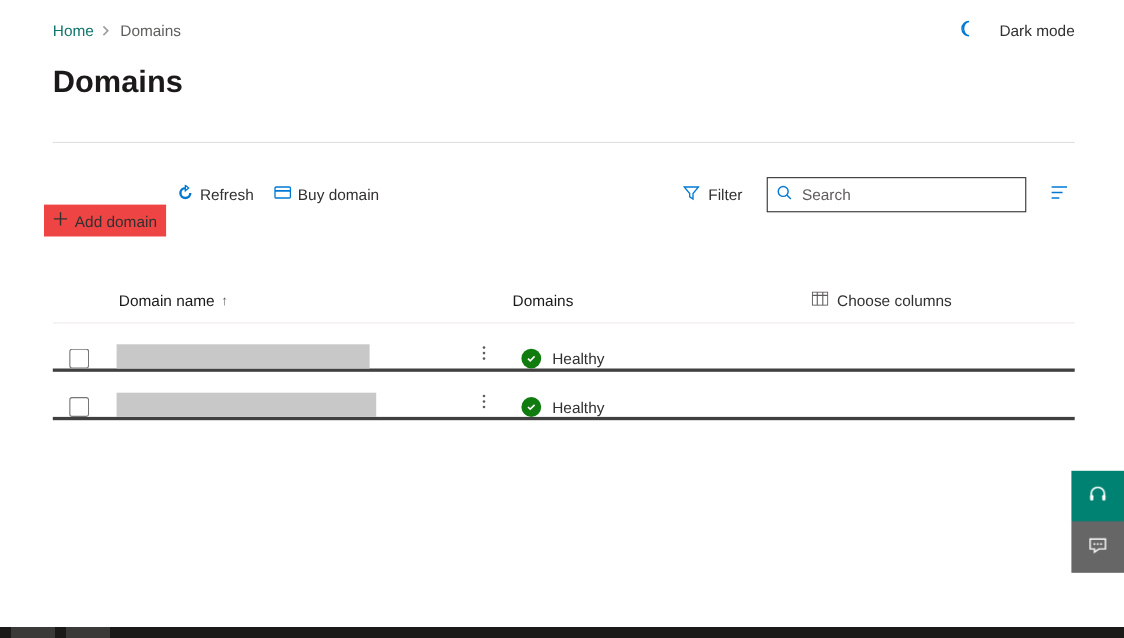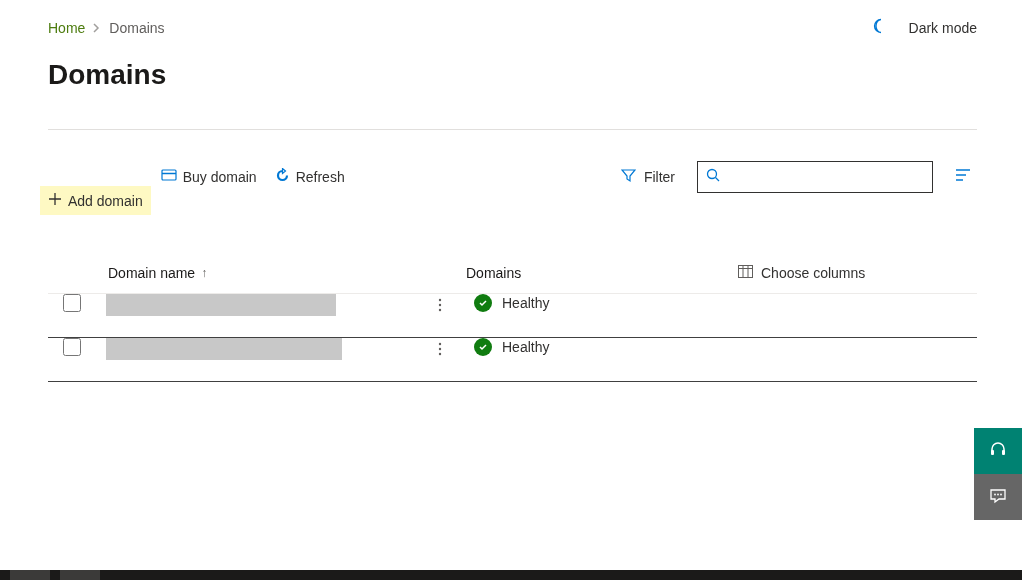--- a/index.html
+++ b/index.html
@@ -27,21 +27,21 @@
       font-size: 14px;
       color: #605e5c;
       margin-bottom: 22px;
     }
     .breadcrumb {
       display: flex;
       align-items: center;
       gap: 8px;
     }
     .breadcrumb a {
-      color: #4d7c0f;
+      color: #0f766e;
       text-decoration: none;
     }
     .breadcrumb-separator {
       color: #a19f9d;
     }
     .dark-mode-btn {
       display: flex;
       align-items: center;
       gap: 20px;
       background: none;
@@ -77,21 +77,21 @@
       gap: 6px;
       background: none;
       border: none;
       cursor: pointer;
       font-size: 14px;
       color: #323130;
       font-family: inherit;
       padding: 6px 8px;
     }
     .toolbar-btn.highlighted {
-      background: #fef9c3;
+      background: #ef4444;
       margin-left: -8px;
       margin-top: 48px;
     }
     .toolbar-spacer {
       flex: 1;
     }
     .filter-btn {
       display: flex;
       align-items: center;
       gap: 8px;
@@ -165,23 +165,23 @@
       gap: 8px;
       font-weight: 400;
       padding-left: 24px;
     }
     .sort-arrow {
       font-size: 12px;
       color: #605e5c;
     }
     .table-row {
       display: flex;
-      align-items: flex-start;
+      align-items: flex-end;
       height: 44px;
-      border-bottom: 1px solid #404040;
+      border-bottom: 3px solid #404040;
     }
     .row-checkbox-wrap {
       width: 48px;
       display: flex;
       justify-content: center;
     }
     .row-checkbox {
       width: 18px;
       height: 18px;
       cursor: pointer;
@@ -305,52 +305,53 @@
       <button class="toolbar-btn highlighted">
         <span>
           <svg width="14" height="14" viewBox="0 0 14 14">
               <path d="M7 1 V13 M1 7 H13" stroke="#323130" stroke-width="1.3"></path>
             </svg>
         </span>
         <span>Add domain</span>
       </button>
       <button class="toolbar-btn">
         <span>
+          <svg width="15" height="15" viewBox="0 0 15 15">
+              <path d="M12.5 7.5 A5 5 0 1 1 7.5 2.5 L7.5 0.5 L10.5 3 L7.5 5.5 L7.5 3.5 A4 4 0 1 0 11.5 7.5" fill="none" stroke="#0078d4" stroke-width="1.2"></path>
+            </svg>
+        </span>
+        <span>Refresh</span>
+      </button>
+      <button class="toolbar-btn">
+        <span>
           <svg width="16" height="14" viewBox="0 0 16 14">
               <rect x="1" y="2" width="14" height="10" rx="1" fill="none" stroke="#0078d4" stroke-width="1.2"></rect>
               <line x1="1" y1="5.5" x2="15" y2="5.5" stroke="#0078d4" stroke-width="1.5"></line>
             </svg>
         </span>
         <span>Buy domain</span>
-      </button>
-      <button class="toolbar-btn">
-        <span>
-          <svg width="15" height="15" viewBox="0 0 15 15">
-              <path d="M12.5 7.5 A5 5 0 1 1 7.5 2.5 L7.5 0.5 L10.5 3 L7.5 5.5 L7.5 3.5 A4 4 0 1 0 11.5 7.5" fill="none" stroke="#0078d4" stroke-width="1.2"></path>
-            </svg>
-        </span>
-        <span>Refresh</span>
       </button>
     </div>
     <div class="toolbar-spacer"></div>
     <button class="filter-btn">
       <span>
         <svg width="15" height="15" viewBox="0 0 15 15">
             <path d="M1 2 H14 L9 8 V13 L6 11 V8 Z" fill="none" stroke="#0078d4" stroke-width="1.2"></path>
           </svg>
       </span>
       <span>Filter</span>
     </button>
     <div class="search-box">
       <span>
         <svg width="15" height="15" viewBox="0 0 15 15">
             <circle cx="6" cy="6" r="4.5" fill="none" stroke="#0078d4" stroke-width="1.3"></circle>
             <line x1="9.5" y1="9.5" x2="13" y2="13" stroke="#0078d4" stroke-width="1.3"></line>
           </svg>
       </span>
+      <input type="text" class="search-input" placeholder="Search" style="">
     </div>
     <button class="list-options-btn">
       <span>
         <svg width="16" height="14" viewBox="0 0 16 14">
             <line x1="1" y1="2" x2="15" y2="2" stroke="#0078d4" stroke-width="1.5"></line>
             <line x1="1" y1="7" x2="11" y2="7" stroke="#0078d4" stroke-width="1.5"></line>
             <line x1="1" y1="12" x2="8" y2="12" stroke="#0078d4" stroke-width="1.5"></line>
           </svg>
       </span>
     </button>

